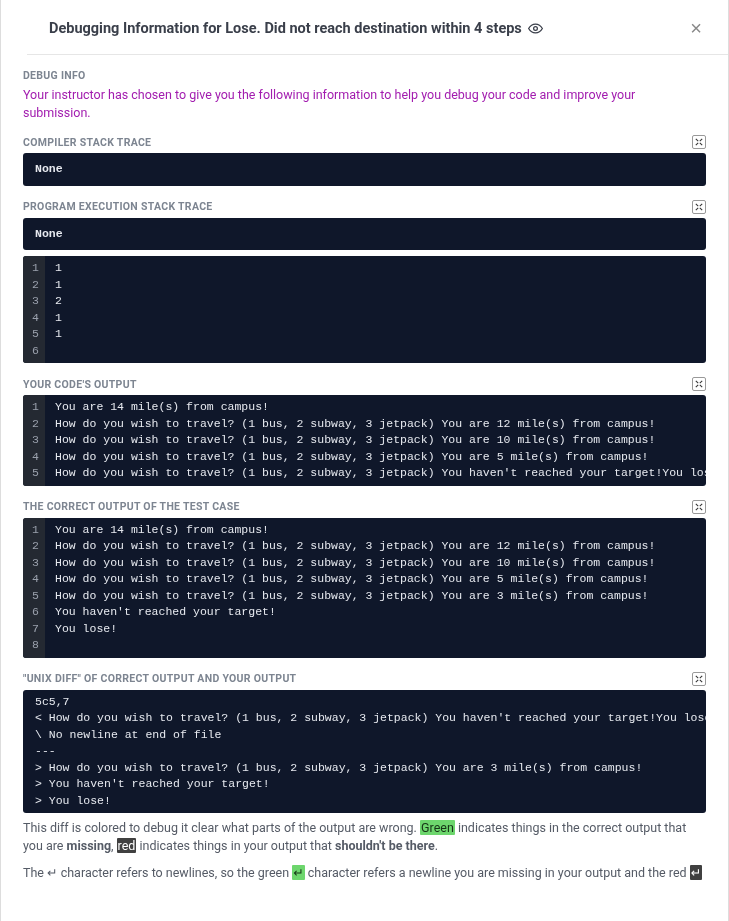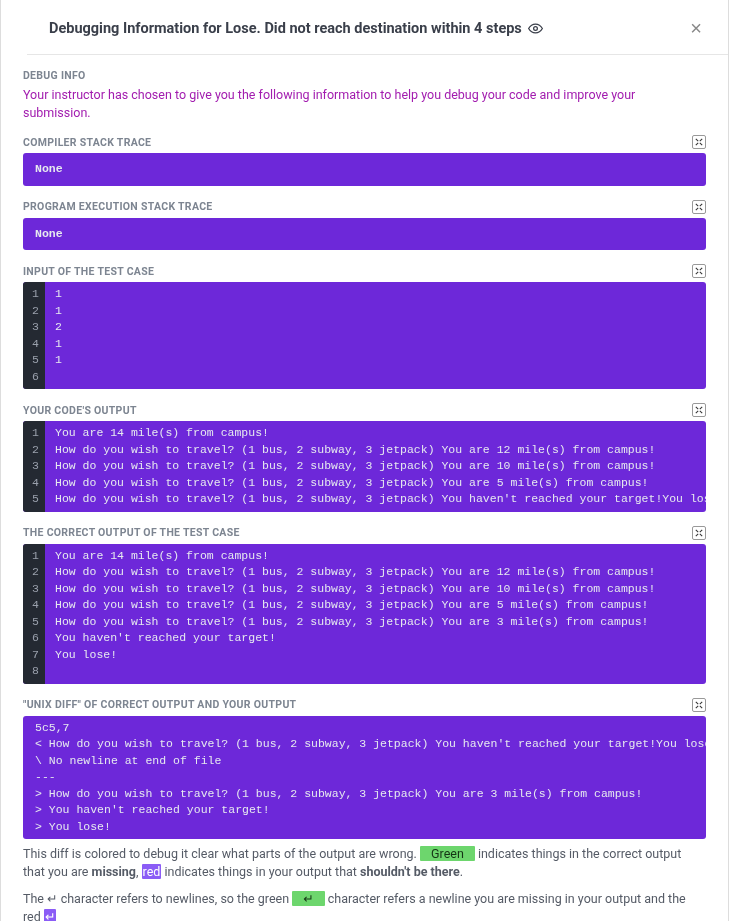--- a/index.html
+++ b/index.html
@@ -70,21 +70,21 @@
     width: 14px;
     height: 14px;
     cursor: pointer;
     display: flex;
     align-items: center;
     justify-content: center;
     padding: 0;
   }
   .expand-btn svg { display: block; }
   .codebox {
-    background: #6d28d9;
+    background: #0f172a;
     color: #e6e9ef;
     border-radius: 3px;
     font-family: Menlo, Consolas, "Courier New", monospace;
     font-size: 11.5px;
     line-height: 1.45;
     overflow: hidden;
     margin-bottom: 6px;
   }
   .codebox.simple {
     padding: 8px 12px;
@@ -103,25 +103,25 @@
   .codelines {
     padding: 4px 10px;
     flex: 1;
     white-space: pre;
     overflow-x: auto;
   }
   .codelines .row { height: 16.5px; white-space: pre; }
   .hl-green {
     background: #6dd66d;
     color: #153415;
-    padding: 0 11px;
+    padding: 0 1px;
     border-radius: 1px;
   }
   .hl-red {
-    background: #8b5cf6;
+    background: #404040;
     color: #fff;
     padding: 0 1px;
     border-radius: 1px;
   }
   .pretty-desc b { font-weight: 700; }
   .pretty-desc { font-size: 12.5px; color: #555b66; line-height: 1.45; margin-bottom: 8px; }
 </style>
 </head>
 <body>
 
@@ -160,28 +160,20 @@
     <div class="section-label">
       <span>PROGRAM EXECUTION STACK TRACE</span>
       <button class="expand-btn">
         <svg width="8" height="8" viewBox="0 0 10 10">
             <path d="M1 1 L4 4 M9 1 L6 4 M1 9 L4 6 M9 9 L6 6" stroke="#333" stroke-width="1.3"></path>
           </svg>
       </button>
     </div>
     <div class="codebox simple">None</div>
 
-    <div class="section-label">
-      <span>INPUT OF THE TEST CASE</span>
-      <button class="expand-btn">
-        <svg width="8" height="8" viewBox="0 0 10 10">
-            <path d="M1 1 L4 4 M9 1 L6 4 M1 9 L4 6 M9 9 L6 6" stroke="#333" stroke-width="1.3"></path>
-          </svg>
-      </button>
-    </div>
     <div class="codebox lined">
       <div class="gutter" id="input-gutter">
           <div>1</div>
           <div>2</div>
           <div>3</div>
           <div>4</div>
           <div>5</div>
           <div>6</div>
         </div>
       <div class="codelines" id="input-lines"><div class="row">1</div><div class="row">1</div><div class="row">2</div><div class="row">1</div><div class="row">1</div><div class="row"></div></div>

